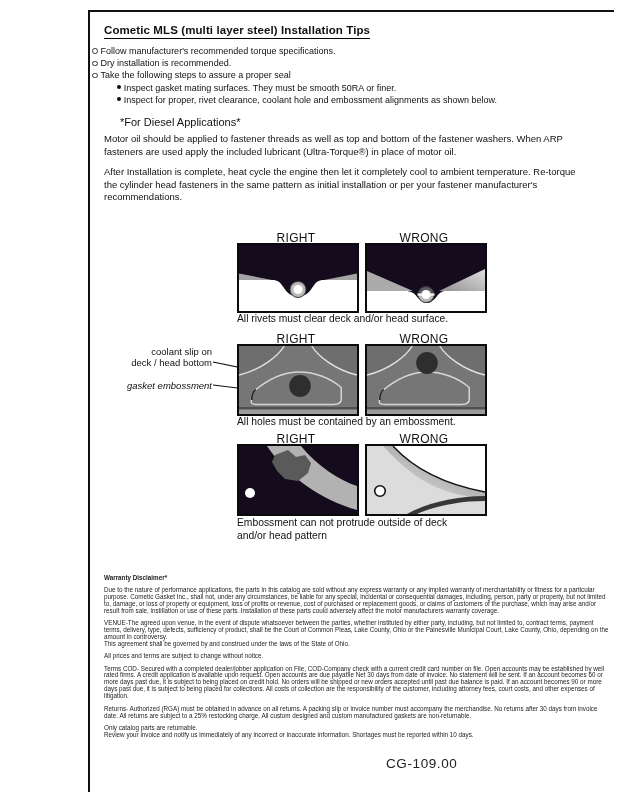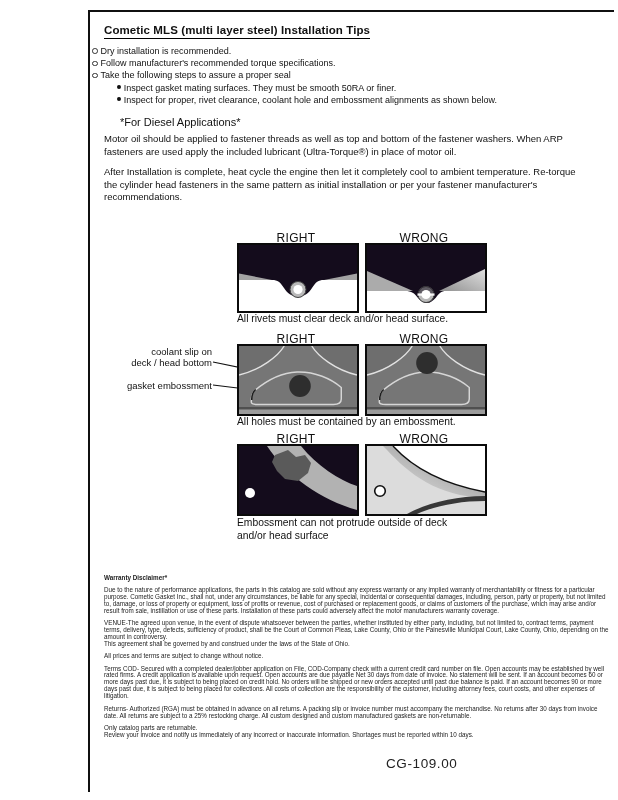--- a/index.html
+++ b/index.html
@@ -43,25 +43,25 @@
 <div class="page">
 
   <div class="frame-top"></div>
   <div class="frame-left"></div>
 
   <h1 class="title">Cometic MLS (multi layer steel) Installation Tips</h1>
 
   <div class="tips">
     <div class="tip-row">
       <span class="b1"></span>
-      <span>Dry installation is recommended.</span>
+      <span>Follow manufacturer's recommended torque specifications.</span>
     </div>
     <div class="tip-row">
       <span class="b1"></span>
-      <span>Follow manufacturer's recommended torque specifications.</span>
+      <span>Dry installation is recommended.</span>
     </div>
     <div class="tip-row">
       <span class="b1"></span>
       <span>Take the following steps to assure a proper seal</span>
     </div>
     <div class="tip-row lvl2">
       <span class="b2"></span>
       <span>Inspect gasket mating surfaces.  They must be smooth 50RA or finer.</span>
     </div>
     <div class="tip-row lvl2">
@@ -106,21 +106,21 @@
       <rect x="50.5" y="48.4" width="17" height="2.3" fill="#ffffff" opacity="0.9"></rect>
     </svg>
   </div>
   <div class="cap" style="top:313px;">All rivets must clear deck and/or head surface.</div>
 
   <div class="col-label" style="left:237px;top:332px;">RIGHT</div>
   <div class="col-label" style="left:365px;top:332px;">WRONG</div>
 
   <div class="f2-label" style="top:346px;">coolant slip on</div>
   <div class="f2-label" style="top:357px;">deck / head bottom</div>
-  <div class="f2-label" style="top:380px;">gasket embossment</div>
+  <div class="f2-label" style="top:380px;font-style:italic;">gasket embossment</div>
   <svg class="leaders" viewBox="0 0 110 50">
     <line x1="8" y1="12" x2="95" y2="30" stroke="#111" stroke-width="1.2"></line>
     <line x1="8" y1="35" x2="57" y2="41" stroke="#111" stroke-width="1.2"></line>
   </svg>
 
   <div class="panel tall" style="left:237px;top:344px;">
     <svg viewBox="0 0 120 68" preserveAspectRatio="none">
       <rect x="0" y="0" width="120" height="68" fill="#767676"></rect>
       <path d="M0,0 H46 C40,10 22,24 0,29 Z" fill="#6e6e6e"></path>
       <path d="M46,0 C40,10 22,24 0,29" fill="none" stroke="#e2e2e2" stroke-width="1.4"></path>
@@ -170,21 +170,21 @@
       </defs>
       <rect x="0" y="0" width="118" height="68" fill="#dcdcdc"></rect>
       <path d="M26,0 H118 V46 C76,38 46,22 26,0 Z" fill="#ffffff"></path>
       <path d="M16,0 H26 C46,22 76,38 118,46 V52 C70,50 42,28 20,4 Z" fill="url(#g3)"></path>
       <path d="M26,0 C46,22 76,38 118,46" fill="none" stroke="#111" stroke-width="1.4"></path>
       <path d="M40,68 C62,56 88,50.5 118,50 V55 C92,55 68,60 50,68 Z" fill="#383838"></path>
       <circle cx="13" cy="45" r="5.3" fill="#ffffff" stroke="#111" stroke-width="1.6"></circle>
     </svg>
   </div>
   <div class="cap" style="top:517px;">Embossment can not protrude outside of deck</div>
-  <div class="cap" style="top:529.5px;">and/or head surface</div>
+  <div class="cap" style="top:529.5px;">and/or head pattern</div>
 
   <div class="legal">
     <p class="lh">Warranty Disclaimer*</p>
     <p>Due to the nature of performance applications, the parts in this catalog are sold without any express warranty or any implied warranty of merchantability or fitness for a particular purpose.  Cometic Gasket Inc., shall not, under any circumstances, be liable for any special, incidental or consequential damages, including, person, party or property, but not limited to, damage, or loss of property or equipment, loss of profits or revenue, cost of purchased or replacement goods, or claims of customers of the purchase, which may arise and/or result from sale, instillation or use of these parts.  Installation of these parts could adversely affect the motor manufacturers warranty coverage.</p>
     <p class="tight">VENUE-The agreed upon venue, in the event of dispute whatsoever between the parties, whether instituted by either party, including, but not limited to, contract terms, payment terms, delivery, type, defects, sufficiency of product, shall be the Court of Common Pleas, Lake County, Ohio or the Painesville Municipal Court, Lake County, Ohio, depending on the amount in controversy.</p>
     <p>This agreement shall be governed by and construed under the laws of the State of Ohio.</p>
     <p>All prices and terms are subject to change without notice.</p>
     <p>Terms COD- Secured with a completed dealer/jobber application on File, COD-Company check with a current credit card number on file.  Open accounts may be established by well rated firms.  A credit application is available upon request.  Open accounts are due payable Net 30 days from date of invoice.  No statement will be sent.  If an account becomes 60 or more days past due, it is subject to being placed on credit hold.  No orders will be shipped or new orders accepted until past due balance is paid.  If an account becomes 90 or more days past due, it is subject to being placed for collections.  All costs of collection are the responsibility of the customer, including attorney fees, court costs, and other expenses of litigation.</p>
     <p>Returns- Authorized (RGA) must be obtained in advance on all returns.  A packing slip or invoice number must accompany the merchandise.  No returns after 30 days from invoice date.  All returns are subject to a 25% restocking charge.  All custom designed and custom manufactured gaskets are non-returnable.</p>
     <p class="tight">Only catalog parts are returnable.</p>

